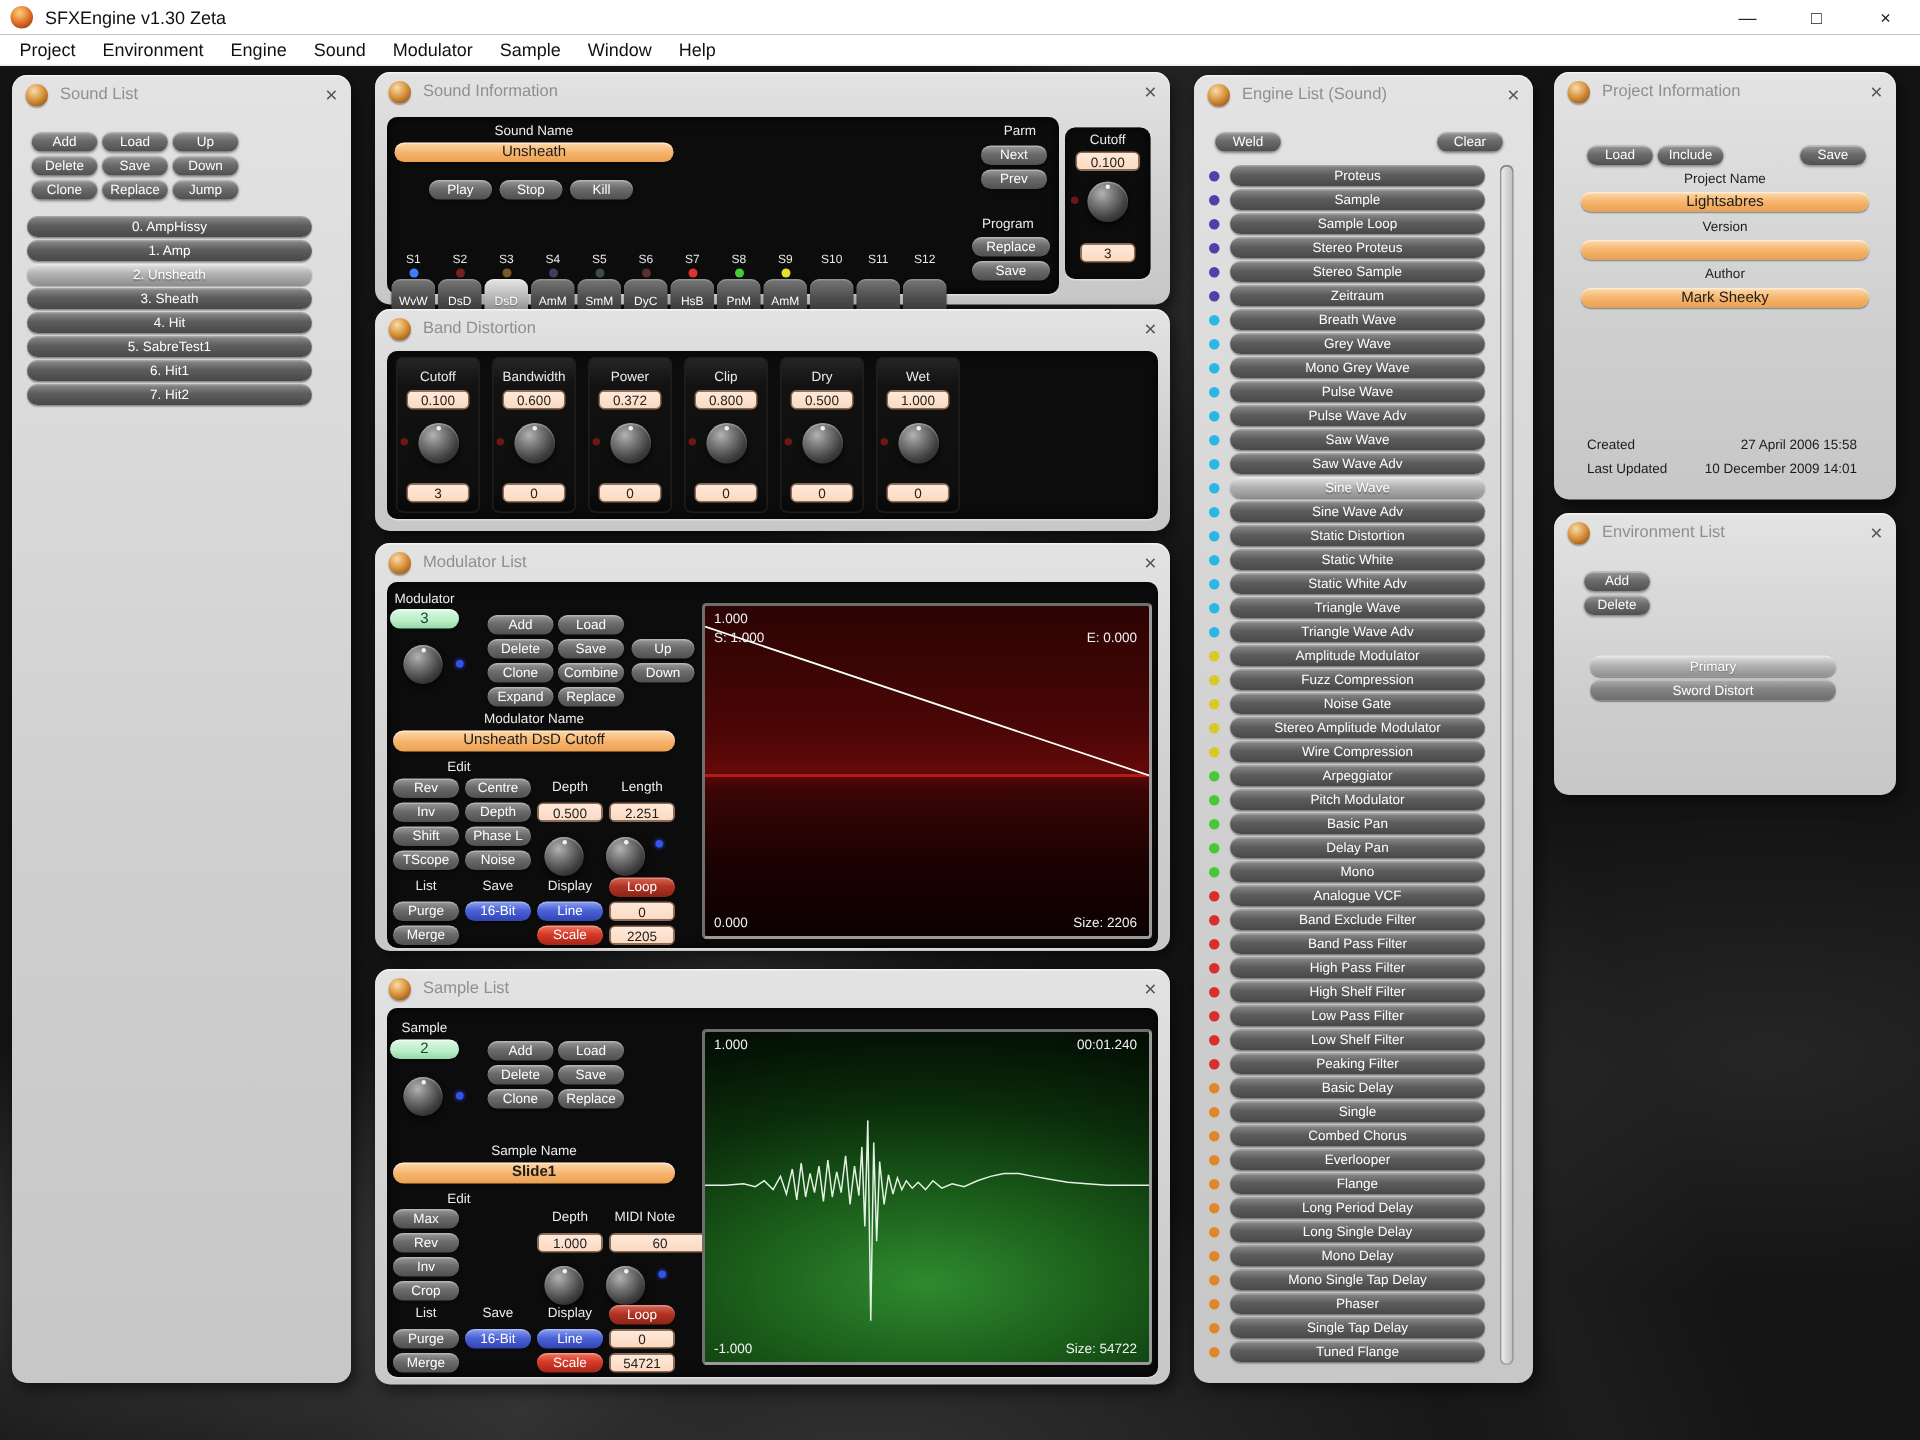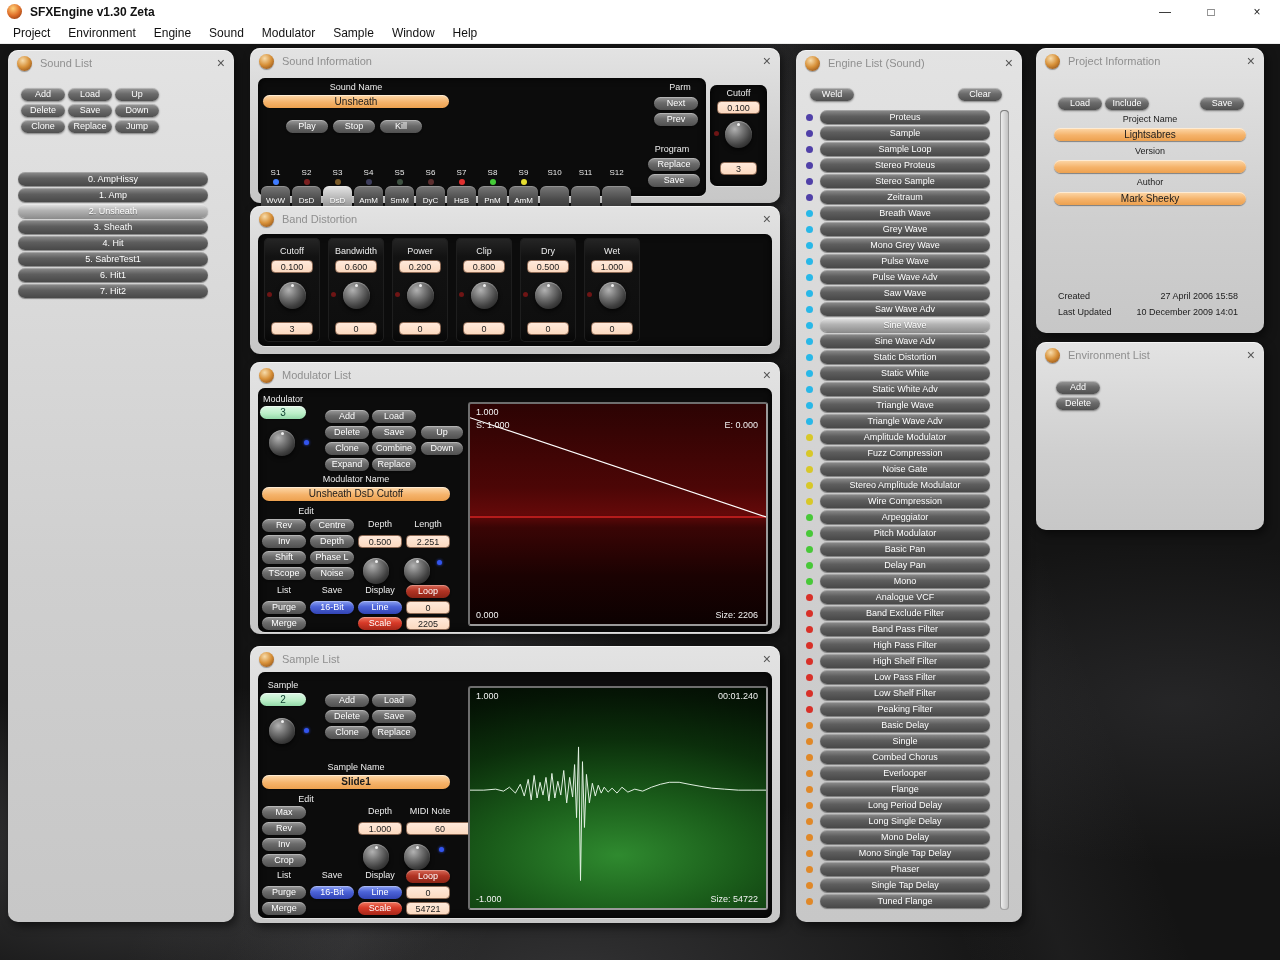--- a/index.html
+++ b/index.html
@@ -7,21 +7,21 @@
   body {
     position: relative; overflow: hidden;
     font-family: "Liberation Sans", sans-serif;
     background:#101010;
   }
   
   .titlebar { position:absolute; left:0; top:0; width:1280px; height:23px; background:#ffffff;
     display:flex; align-items:center; z-index:5; }
   .app-icon { width:15px; height:15px; margin-left:7px; border-radius:50%;
     background: radial-gradient(circle at 40% 30%, #ffd27a, #e0702a 50%, #8a3510 92%); }
-  .tb-title { margin-left:8px; font-size:12px; color:#111;font-weight:bold; }
+  .tb-title { margin-left:8px; font-size:12px; color:#111; }
   .tb-controls { margin-left:auto; display:flex; height:100%; }
   .tb-btn { width:46px; display:flex; align-items:center; justify-content:center; font-size:12px; color:#222; }
   .menubar { position:absolute; left:0; top:23px; width:1280px; height:21px; background:#ffffff;
     display:flex; align-items:center; padding-left:4px; z-index:5; border-bottom:1px solid #ececec; }
   .menu-item { padding:0 9px; font-size:12px; color:#111; }
   
   .desktop { position:absolute; left:0; top:44px; width:1280px; height:916px;
     background-color:#141414;
     background-image:
       radial-gradient(ellipse 520px 260px at 12% 88%, rgba(160,160,165,.30), transparent 65%),
@@ -75,21 +75,21 @@
   .led { position:absolute; width:5px; height:5px; border-radius:50%; }
   .led-blue { background:var(--led-blue); box-shadow:0 0 3px var(--led-blue); }
   .led-red { background:var(--led-red); }
   .graph { position:absolute; border:2px solid; border-color:#6e6e6e #9a9a9a #9a9a9a #6e6e6e; border-radius:3px; }
   .graph svg { position:absolute; left:0; top:0; width:100%; height:100%; }
   .glab { position:absolute; font-size:9px; color:#f2f2f2; white-space:nowrap; }
   
   #panel-sound-list { left:8px; top:50px; width:226px; height:872px; }
   .sl-grid { position:absolute; left:13px; top:38px; display:grid; grid-template-columns:repeat(3,44px); gap:3px; }
   .sl-grid .btn { position:relative; width:44px; }
-  .sl-items { position:absolute; left:10px; top:94px; width:190px;margin-top:28px; }
+  .sl-items { position:absolute; left:10px; top:94px; width:190px; }
   .sl-items .ditem { margin-bottom:2px; }
   
   #panel-sound-info { left:250px; top:48px; width:530px; height:155px; }
   .si-black { left:8px; top:30px; width:448px; height:118px; }
   .si-name-label { left:0; top:4px; width:196px; }
   .si-name-field { left:5px; top:17px; width:186px; }
   .si-transport { position:absolute; left:28px; top:42px; display:flex; gap:5px; }
   .si-transport .btn { position:relative; width:42px; }
   .si-slots { position:absolute; left:2px; top:62px; display:grid; grid-template-columns:repeat(12,31px);margin-top:28px; }
   .slot { display:flex; flex-direction:column; align-items:center; }
@@ -382,21 +382,21 @@
         <div class="bd-strip">
           <span class="wlabel bd-label">Bandwidth</span>
           <span class="pfield bd-value">0.600</span>
           <span class="knob bd-knob"></span>
           <span class="led led-red bd-led"></span>
           <span class="pfield bd-count">0</span>
         </div>
 
         <div class="bd-strip">
           <span class="wlabel bd-label">Power</span>
-          <span class="pfield bd-value">0.200</span>
+          <span class="pfield bd-value">0.372</span>
           <span class="knob bd-knob"></span>
           <span class="led led-red bd-led"></span>
           <span class="pfield bd-count">0</span>
         </div>
 
         <div class="bd-strip">
           <span class="wlabel bd-label">Clip</span>
           <span class="pfield bd-value">0.800</span>
           <span class="knob bd-knob"></span>
           <span class="led led-red bd-led"></span>
@@ -827,13 +827,18 @@
 </div>
 
 <div class="panel" id="panel-env">
   <div class="ptitle">
     <span class="picon"></span>
     <span class="ptext">Environment List</span>
     <span class="pclose">×</span>
   </div>
   <span class="btn env-add">Add</span>
   <span class="btn env-del">Delete</span>
+  <div class="env-items">
+
+  <div class="ditem sel">Primary</div>
+      <div class="ditem">Sword Distort</div>
+    </div>
 </div>
 
 </body></html>

